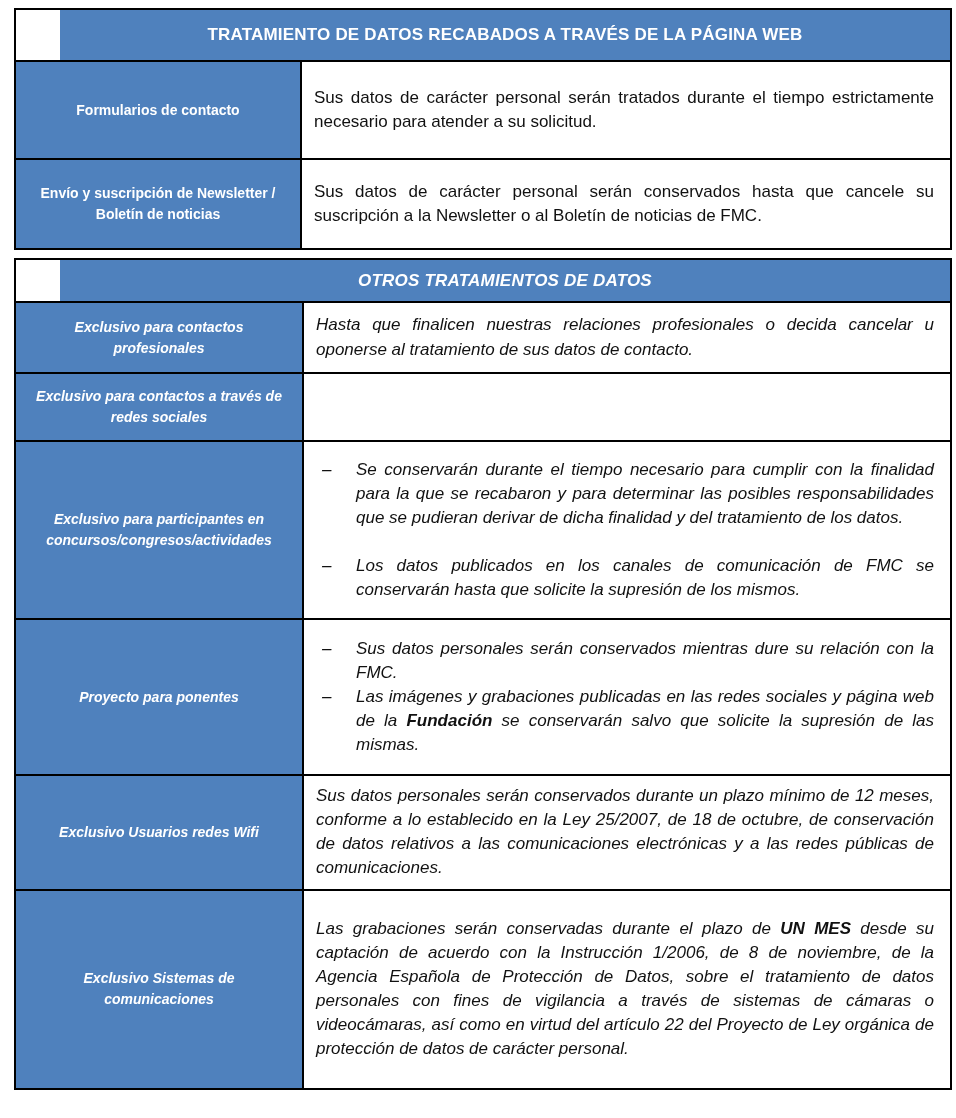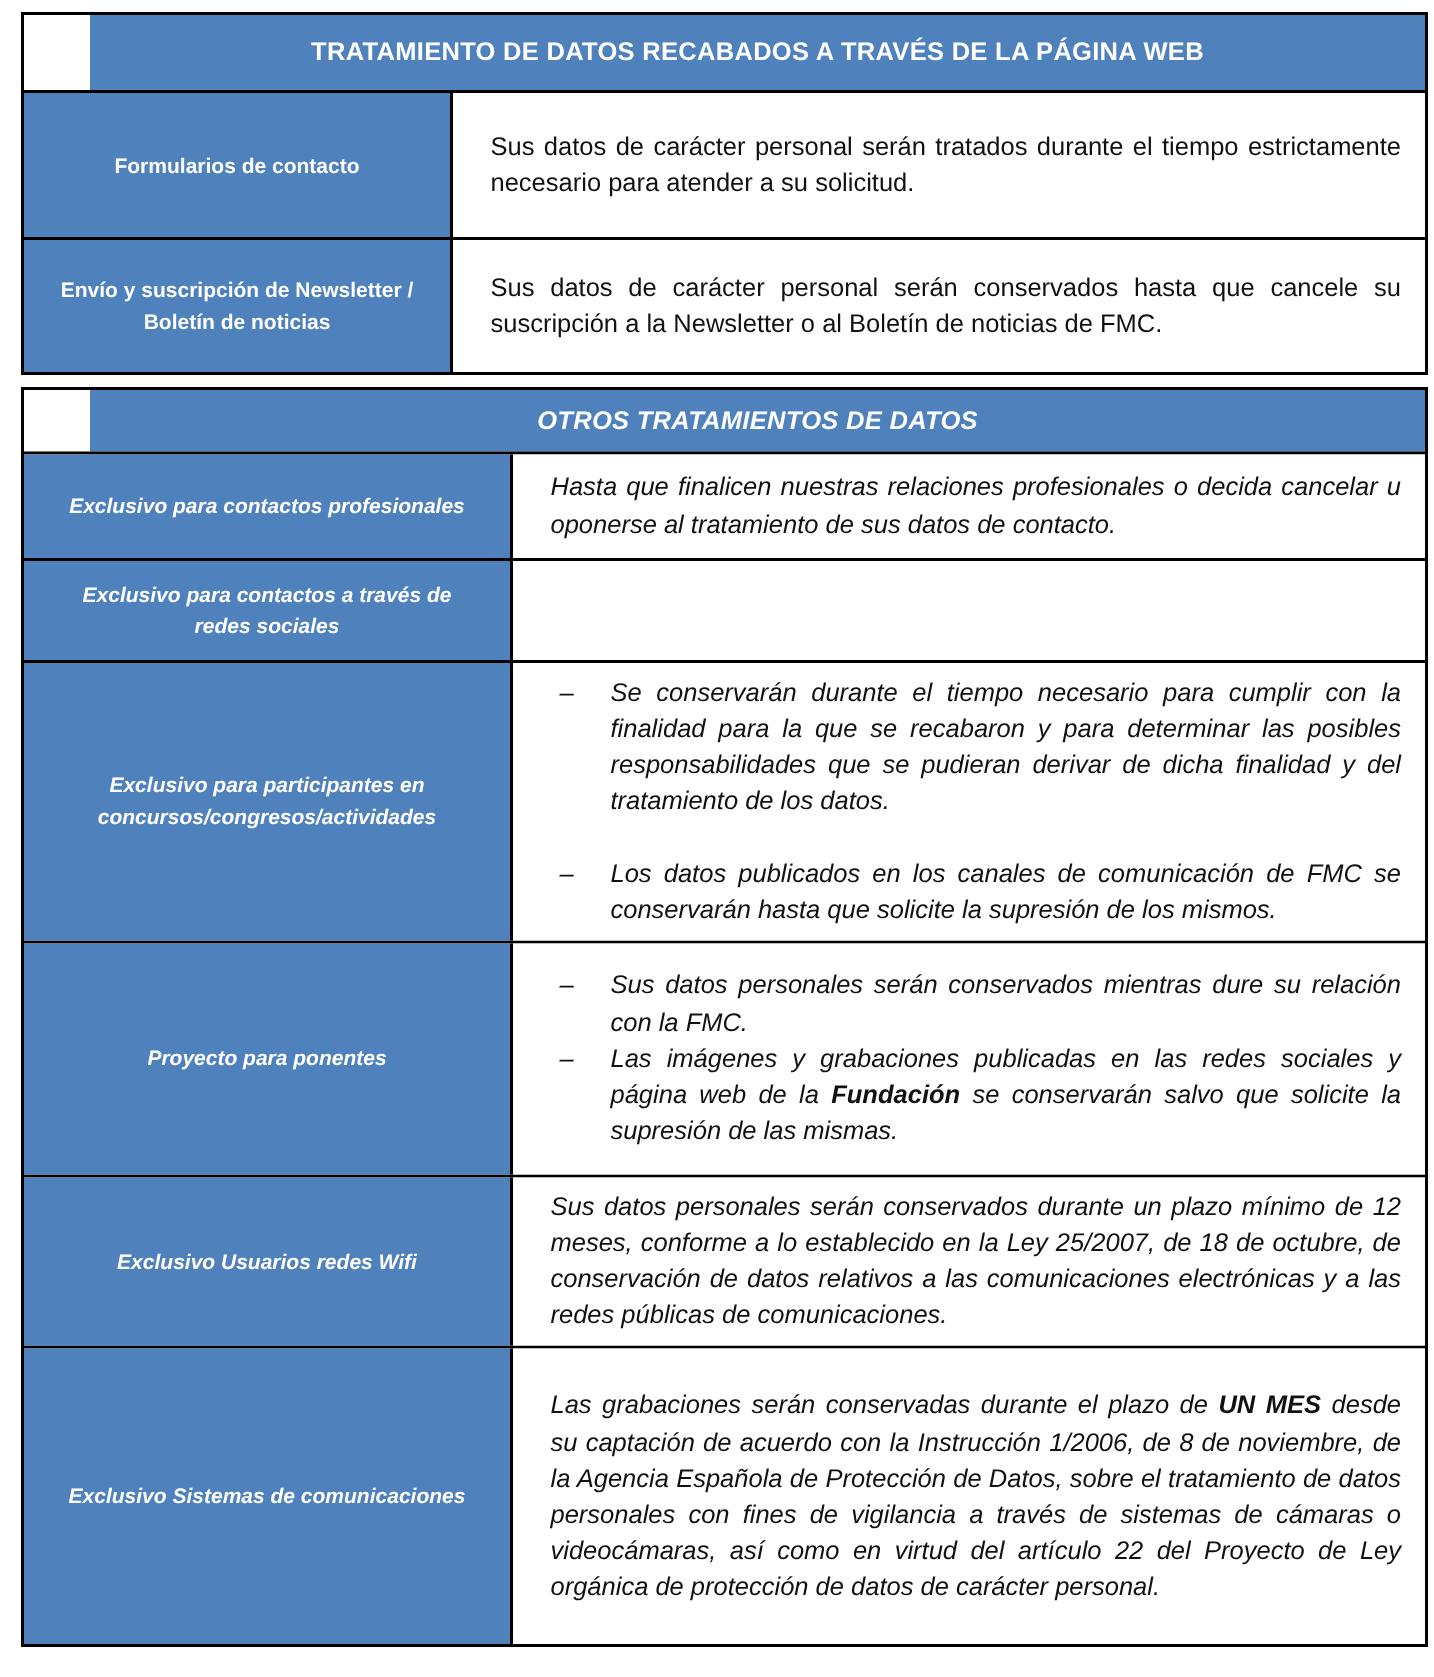--- a/index.html
+++ b/index.html
@@ -29,28 +29,28 @@
 
   .cell-label {
     background: #4F81BD; color: #fff;
     font-weight: bold; font-size: 14px; line-height: 1.5;
     border-right: 2px solid #000;
     display: flex; align-items: center; justify-content: center;
     text-align: center; padding: 6px 20px;
     flex: none;
   }
   .t1 .cell-label { width: 286px; }
-  .t2 .cell-label { width: 326px; }
+  .t2 .cell-label { width: 288px; }
 
   .cell-text {
     flex: 1;
     background: #fff; color: #111;
     font-size: 17px; line-height: 1.42;
     text-align: justify;
-    padding: 8px 16px 8px 25px;
+    padding: 8px 16px 8px 12px;
     display: flex; flex-direction: column; justify-content: center;
   }
 
   
   .t1 .r1 { min-height: 98px; }
   .t1 .r2 { min-height: 90px; justify-content: flex-end; }
   .t2 .r1 { min-height: 71px; }
   .t2 .r2 { min-height: 68px; }
   .t2 .r3 { min-height: 178px; }
   .t2 .r4 { min-height: 156px; }

